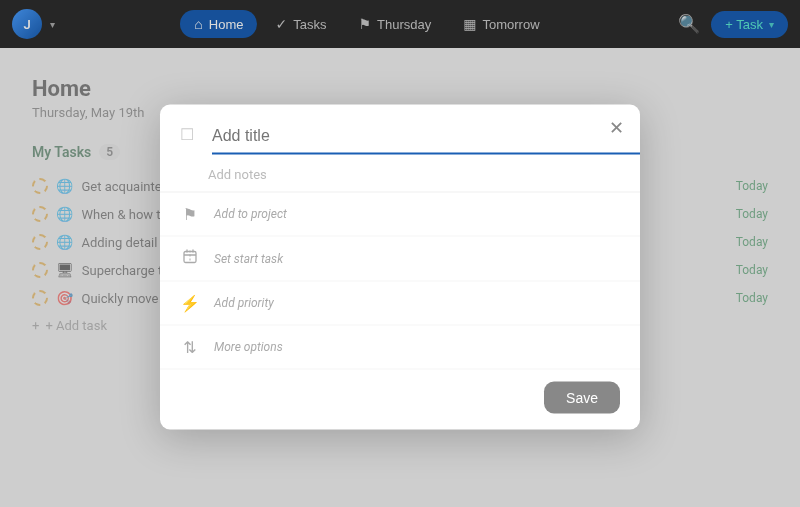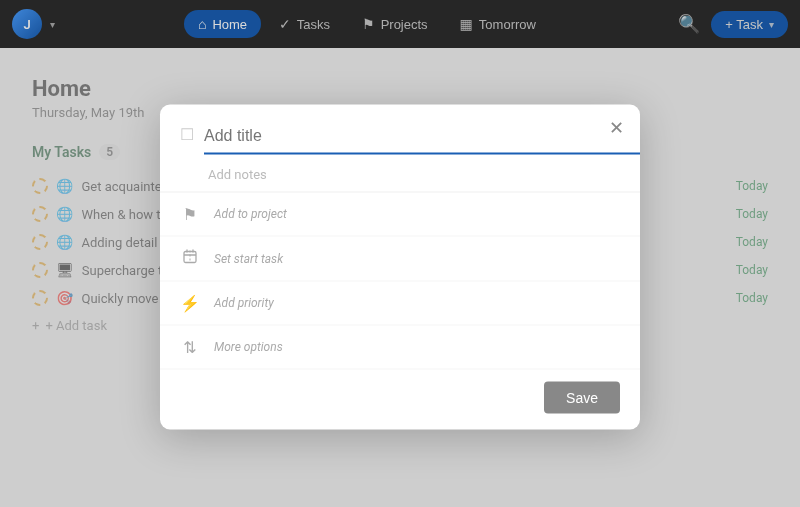--- a/index.html
+++ b/index.html
@@ -74,21 +74,21 @@
     }
     .search-icon-btn {
       color: #aaa;
       font-size: 18px;
       cursor: pointer;
       background: none;
       border: none;
     }
     .add-task-btn {
       background: #1a5fb4;
-      color: #e5e5e5;
+      color: #5eead4;
       border: none;
       border-radius: 20px;
       padding: 6px 14px;
       font-size: 13px;
       cursor: pointer;
       display: flex;
       align-items: center;
       gap: 6px;
     }
     .add-task-btn .chevron-small {
@@ -199,21 +199,21 @@
     .modal-title-input {
       width: 100%;
       border: none;
       border-bottom: 2px solid #1a5fb4;
       outline: none;
       font-size: 16px;
       color: #000000;
       padding: 4px 0 8px 0;
       margin-bottom: 0;
       background: transparent;
-      margin-left: 24px;
+      margin-left: 32px;
     }
     .modal-title-icon {
       position: absolute;
       left: 20px;
       top: 20px;
       color: #ccc;
       font-size: 16px;
     }
     .modal-close {
       position: absolute;
@@ -259,21 +259,21 @@
     }
     .modal-footer {
       display: flex;
       justify-content: flex-end;
       padding: 12px 20px 16px;
     }
     .save-btn {
       background: #888;
       color: white;
       border: none;
-      border-radius: 4px;
+      border-radius: 10px;
       padding: 8px 22px;
       font-size: 14px;
       font-weight: 500;
       cursor: pointer;
     }
   </style>
 </head>
 <body>
 
 <nav class="topnav">
@@ -288,21 +288,21 @@
     <button class="nav-btn active">
       <span class="nav-icon">⌂</span>
       <span>Home</span>
     </button>
     <button class="nav-btn">
       <span class="nav-icon">✓</span>
       <span>Tasks</span>
     </button>
     <button class="nav-btn">
       <span class="nav-icon">⚑</span>
-      <span>Projects</span>
+      <span>Thursday</span>
     </button>
     <button class="nav-btn">
       <span class="nav-icon">▦</span>
       <span>Tomorrow</span>
     </button>
   </div>
 
   <div class="nav-right">
     <button class="search-icon-btn">🔍</button>
     <button class="add-task-btn">

